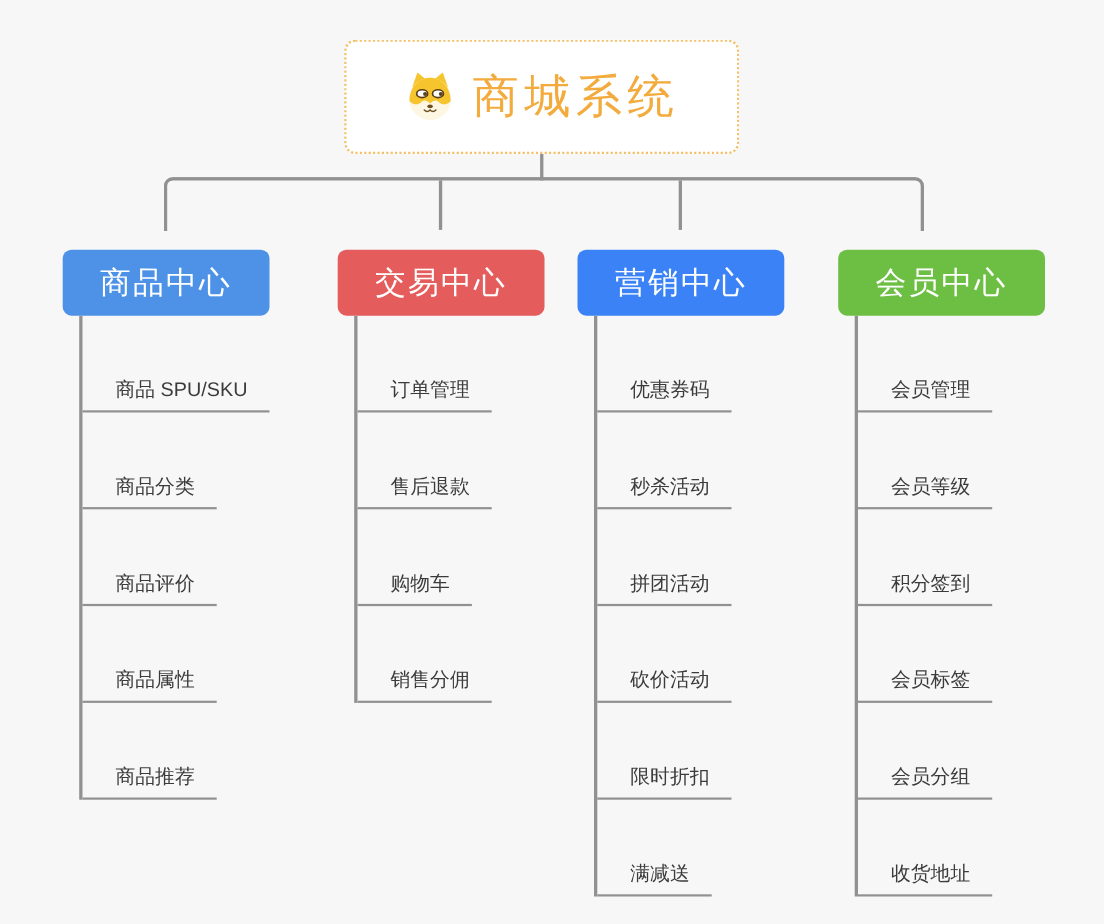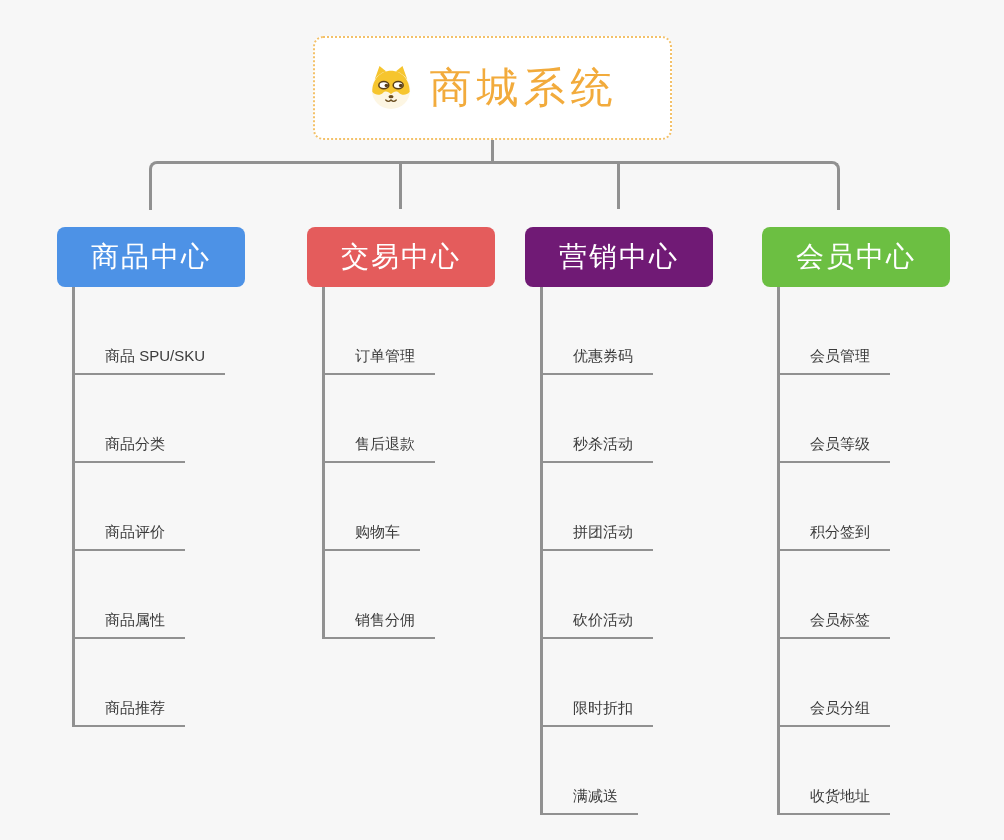--- a/index.html
+++ b/index.html
@@ -70,21 +70,21 @@
   }
   .leaf{
     height:88px;
     display:flex;
     align-items:flex-end;
   }
   .leaf-label{
     display:inline-block;
     padding:0 20px 7px 30px;
     border-bottom:2px solid var(--line);
-    font-size:15px;
+    font-size:18px;
     color:#3b3b3b;
     white-space:nowrap;
   }
 </style>
 </head>
 <body>
 
 <div class="canvas">
 
   <div class="connector root-stem"></div>
@@ -142,21 +142,21 @@
           </div>
           <div class="leaf">
             <span class="leaf-label">购物车</span>
           </div>
           <div class="leaf">
             <span class="leaf-label">销售分佣</span>
           </div>
         </div>
       </div>
       <div class="column" style="left: 525px;">
-        <div class="branch-box" style="background: #701a75;">营销中心</div>
+        <div class="branch-box" style="background: #3b82f6;">营销中心</div>
         <div class="leaf-list">
           <div class="leaf">
             <span class="leaf-label">优惠券码</span>
           </div>
           <div class="leaf">
             <span class="leaf-label">秒杀活动</span>
           </div>
           <div class="leaf">
             <span class="leaf-label">拼团活动</span>
           </div>

